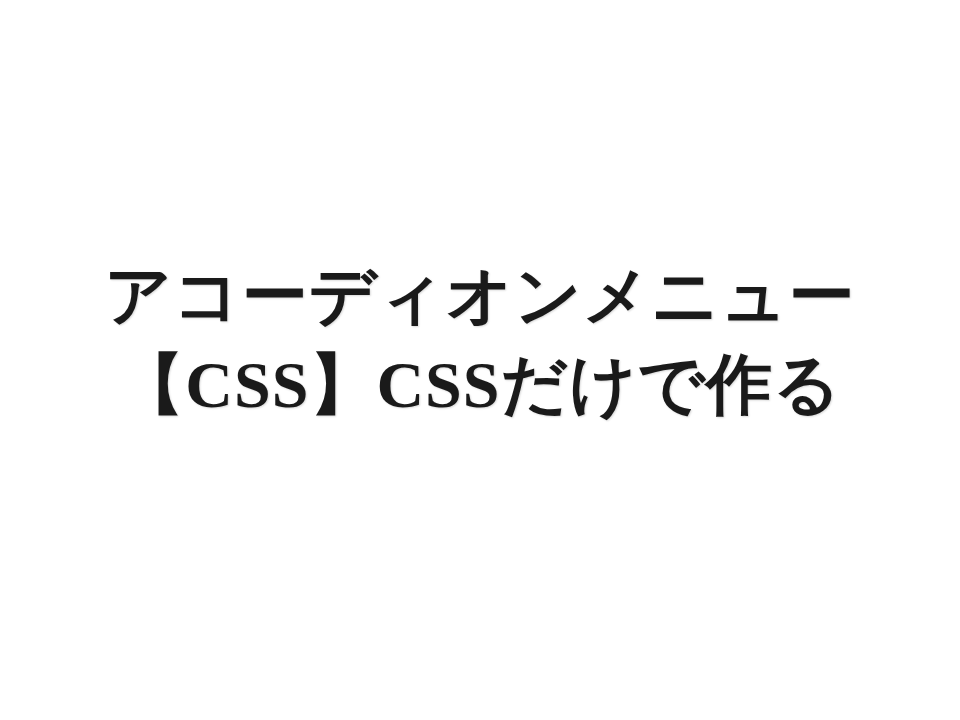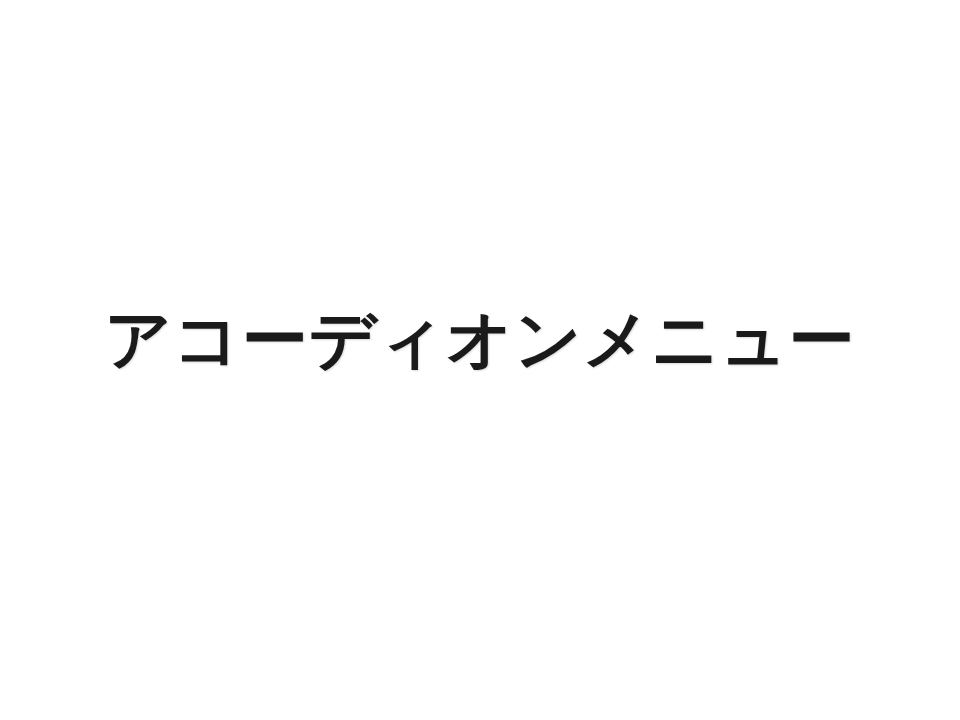--- a/index.html
+++ b/index.html
@@ -28,13 +28,14 @@
       line-height: 1.35;
       letter-spacing: 1px;
       text-shadow: 1px 1px 2px rgba(0,0,0,0.15);
     }
   </style>
 </head>
 <body>
 
 <div class="title-container">
   <div class="title-line">アコーディオンメニュー</div>
+  <div class="title-line">【CSS】CSSだけで作る</div>
 </div>
 
 </body></html>

